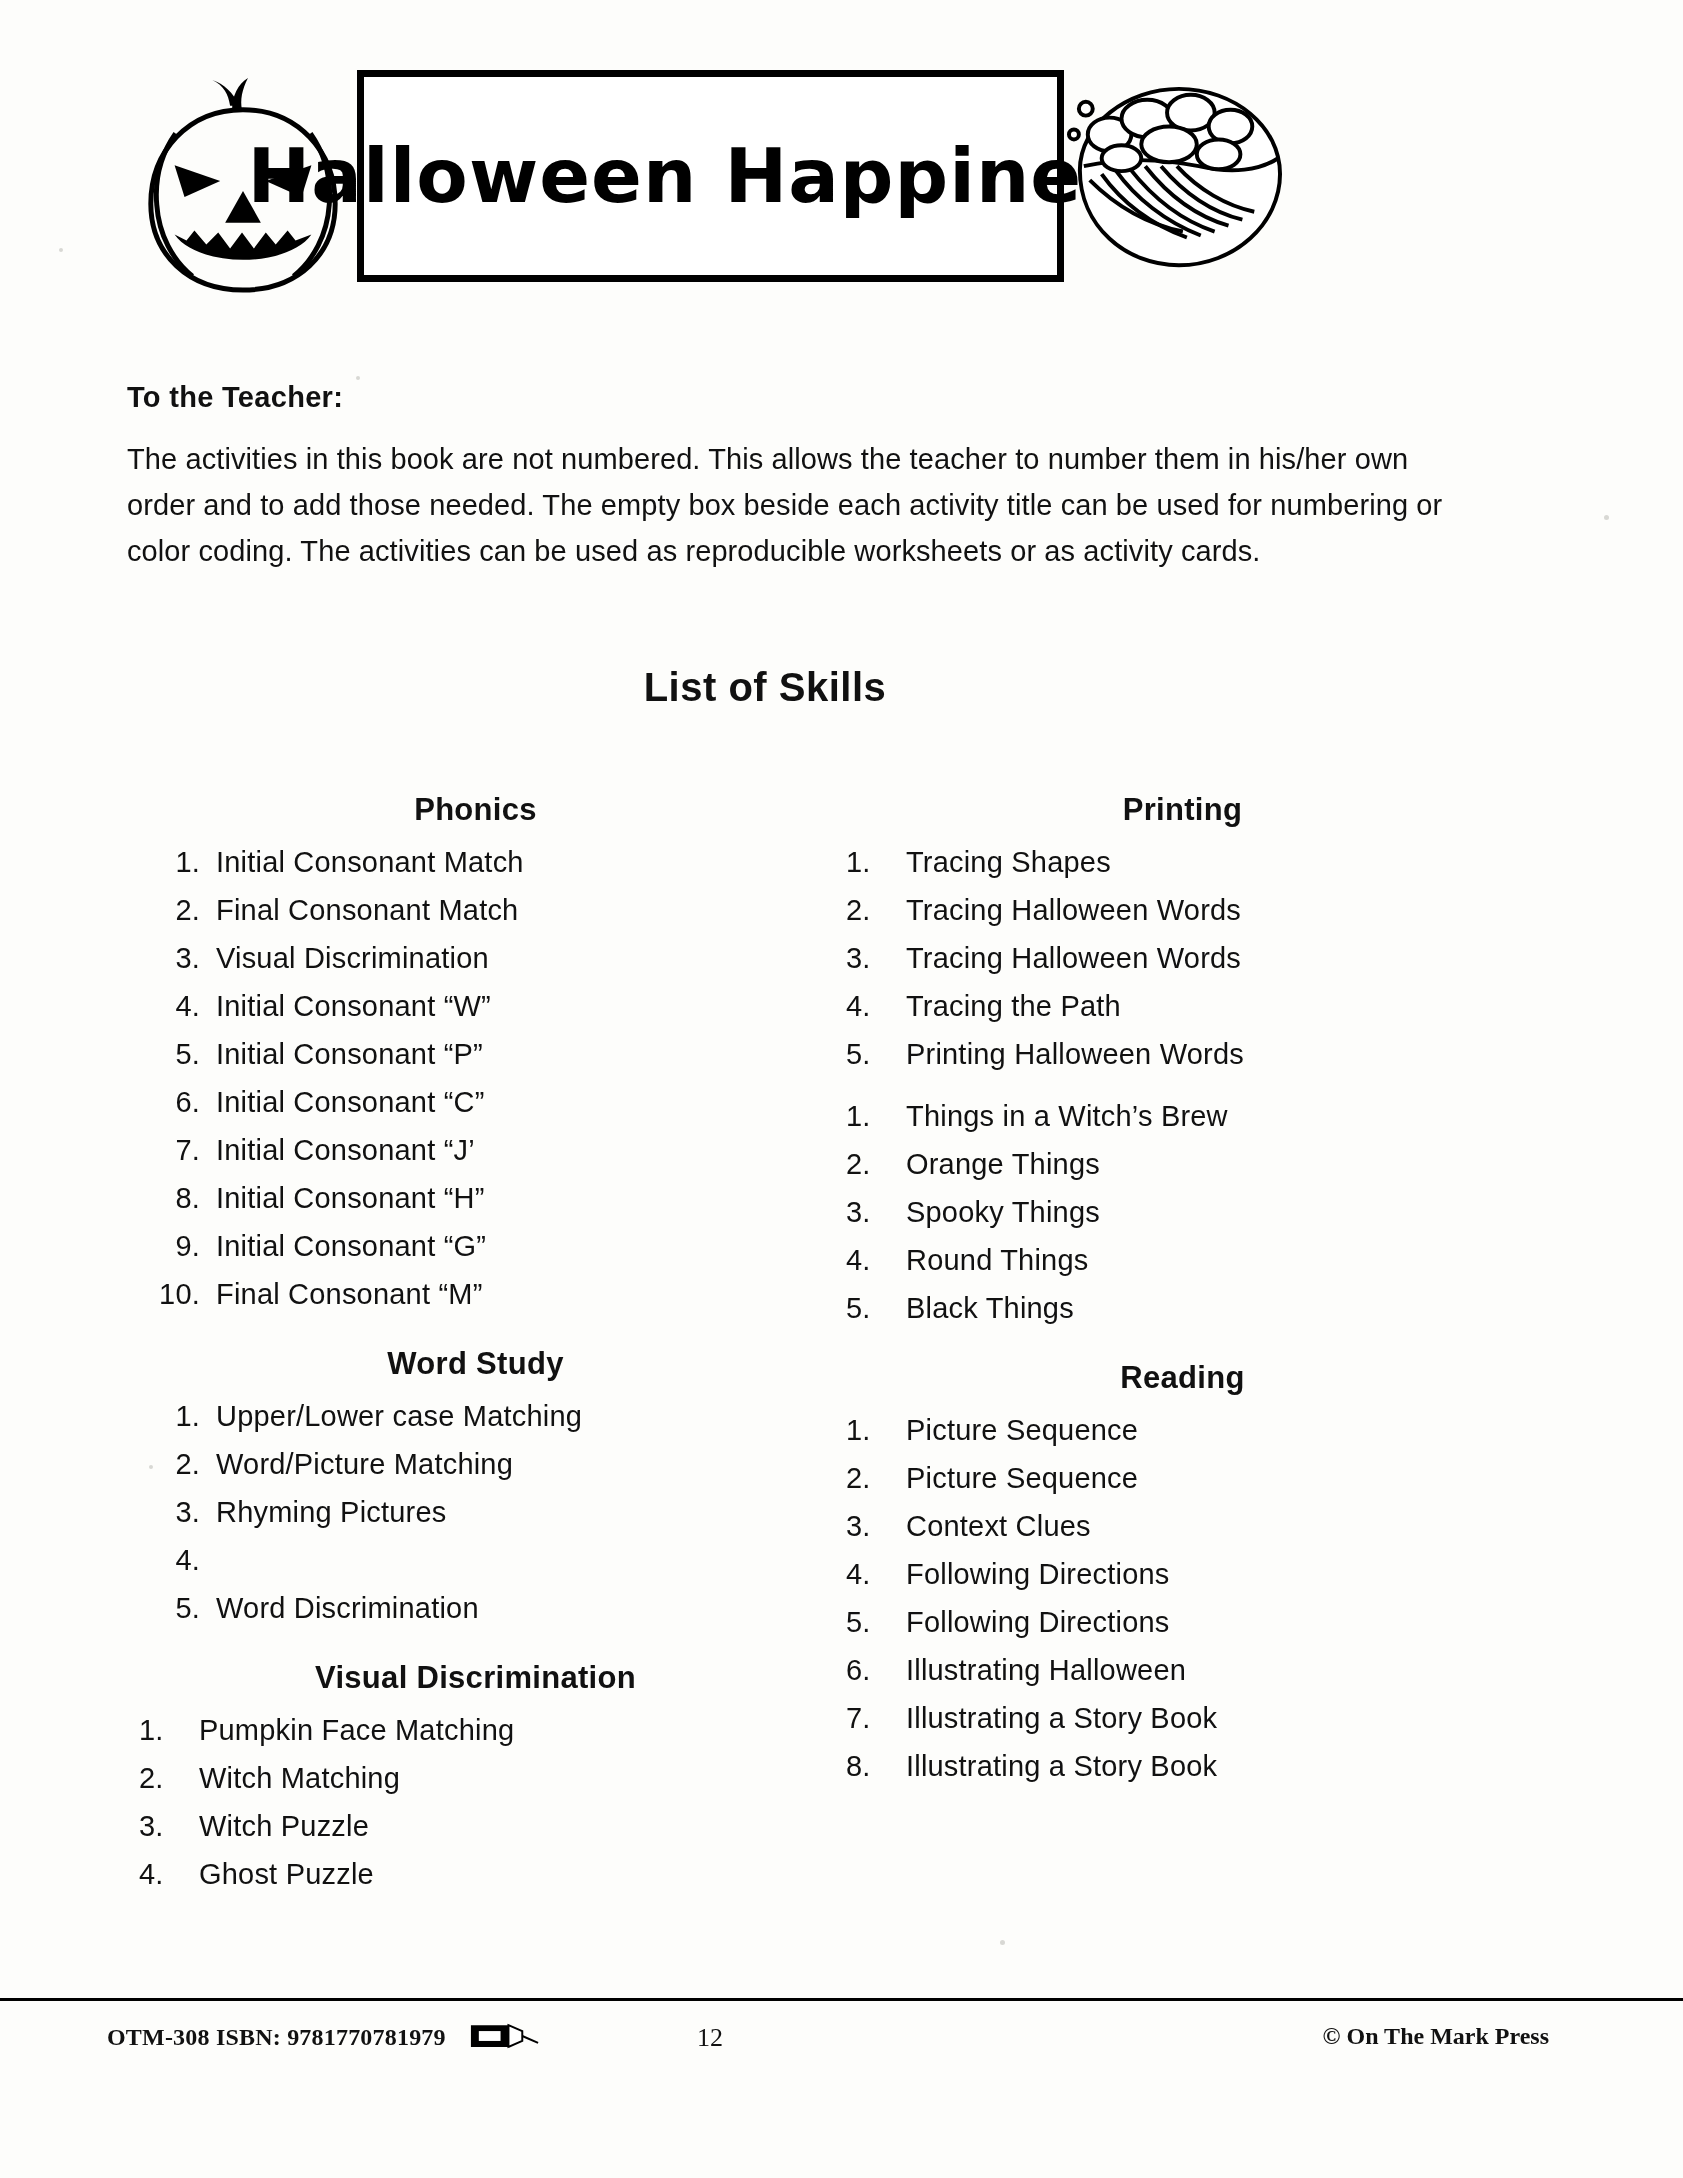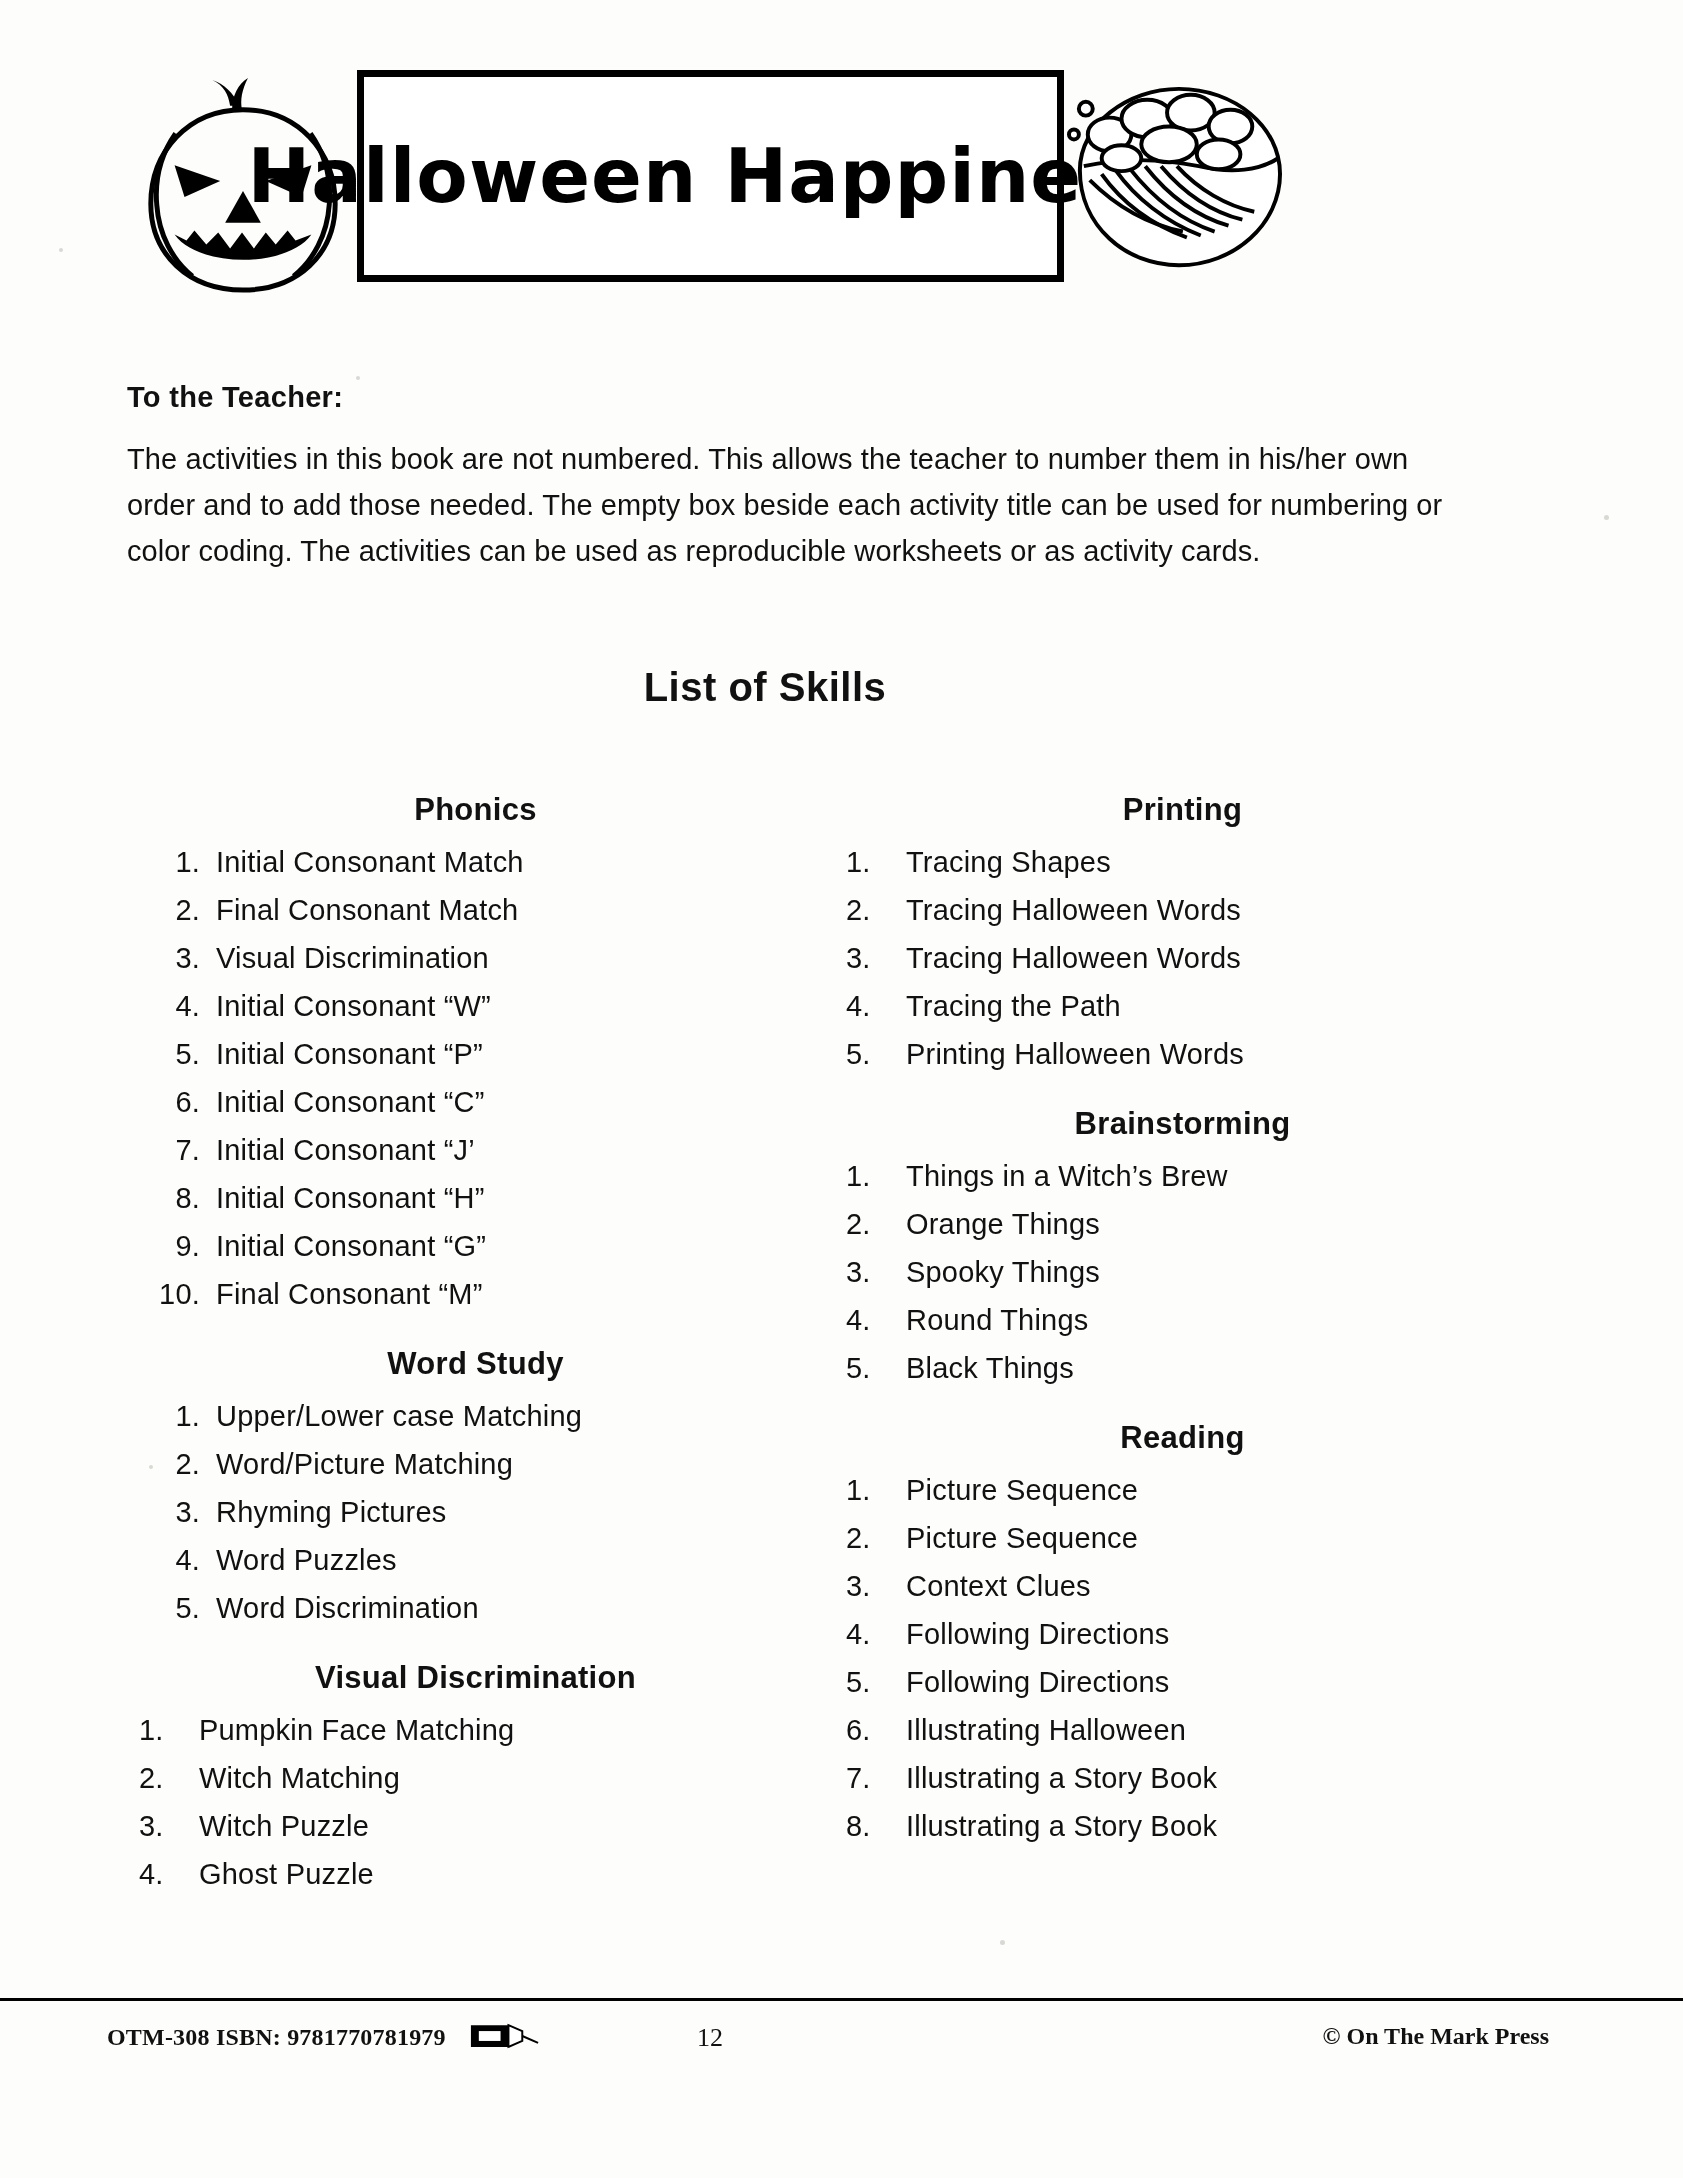--- a/index.html
+++ b/index.html
@@ -323,21 +323,20 @@
         <li>
             <span class="num">2.</span>
             <span class="lbl">Word/Picture Matching</span>
           </li>
         <li>
             <span class="num">3.</span>
             <span class="lbl">Rhyming Pictures</span>
           </li>
         <li>
             <span class="num">4.</span>
-            <span class="lbl">Word Puzzles</span>
           </li>
         <li>
             <span class="num">5.</span>
             <span class="lbl">Word Discrimination</span>
           </li>
       </ol>
     </div>
 
     <div class="group flush">
       <div class="group-head pad-top">Visual Discrimination</div>
@@ -384,21 +383,20 @@
             <span class="lbl">Tracing the Path</span>
           </li>
         <li>
             <span class="num">5.</span>
             <span class="lbl">Printing Halloween Words</span>
           </li>
       </ol>
     </div>
 
     <div class="group">
-      <div class="group-head pad-top">Brainstorming</div>
       <ol class="items">
         <li>
             <span class="num">1.</span>
             <span class="lbl">Things in a Witch’s Brew</span>
           </li>
         <li>
             <span class="num">2.</span>
             <span class="lbl">Orange Things</span>
           </li>
         <li>

